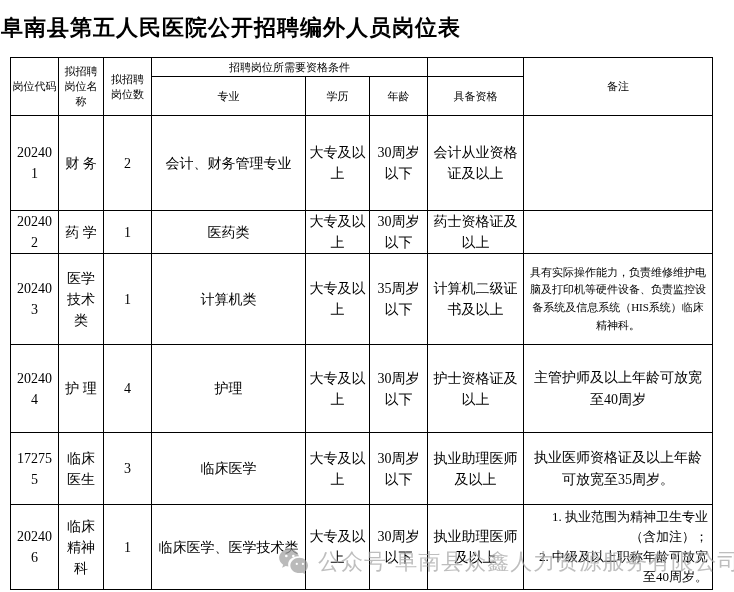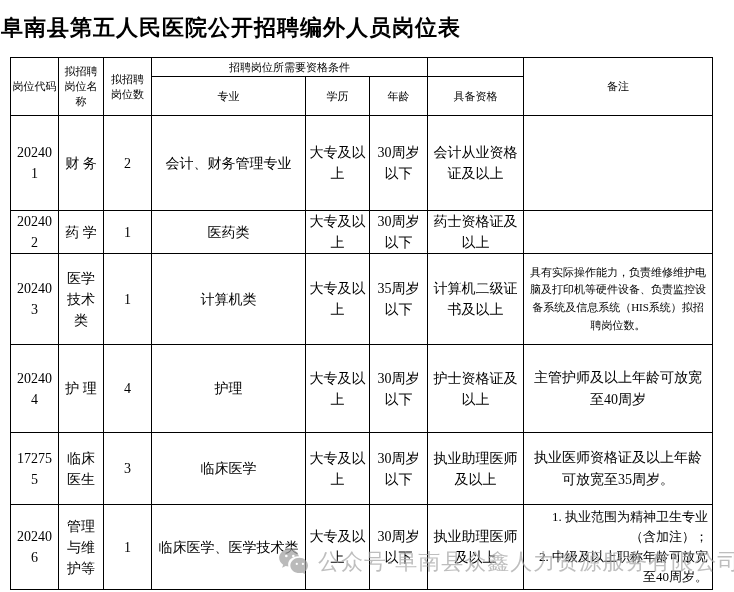--- a/index.html
+++ b/index.html
@@ -153,21 +153,21 @@
       </tr>
 
       <tr class="r3">
         <td>202403</td>
         <td class="cell-name">医学技术类</td>
         <td>1</td>
         <td>计算机类</td>
         <td class="cell-edu">大专及以上</td>
         <td class="cell-age">35周岁以下</td>
         <td>计算机二级证书及以上</td>
-        <td class="cell-note note-small">具有实际操作能力，负责维修维护电脑及打印机等硬件设备、负责监控设备系统及信息系统（HIS系统）拟招聘岗位数。</td>
+        <td class="cell-note note-small">具有实际操作能力，负责维修维护电脑及打印机等硬件设备、负责监控设备系统及信息系统（HIS系统）临床精神科。</td>
       </tr>
 
       <tr class="r4">
         <td>202404</td>
         <td class="cell-name">护 理</td>
         <td>4</td>
         <td>护理</td>
         <td class="cell-edu">大专及以上</td>
         <td class="cell-age">30周岁以下</td>
         <td>护士资格证及以上</td>
@@ -180,21 +180,21 @@
         <td>3</td>
         <td>临床医学</td>
         <td class="cell-edu">大专及以上</td>
         <td class="cell-age">30周岁以下</td>
         <td>执业助理医师及以上</td>
         <td class="cell-note">执业医师资格证及以上年龄可放宽至35周岁。</td>
       </tr>
 
       <tr class="r6">
         <td>202406</td>
-        <td class="cell-name">管理与维护等</td>
+        <td class="cell-name">临床精神科</td>
         <td>1</td>
         <td>临床医学、医学技术类</td>
         <td class="cell-edu">大专及以上</td>
         <td class="cell-age">30周岁以下</td>
         <td>执业助理医师及以上</td>
         <td class="cell-note note-left">1. 执业范围为精神卫生专业（含加注）；
 2. 中级及以上职称年龄可放宽至40周岁。</td>
       </tr>
     </tbody>
   </table>

